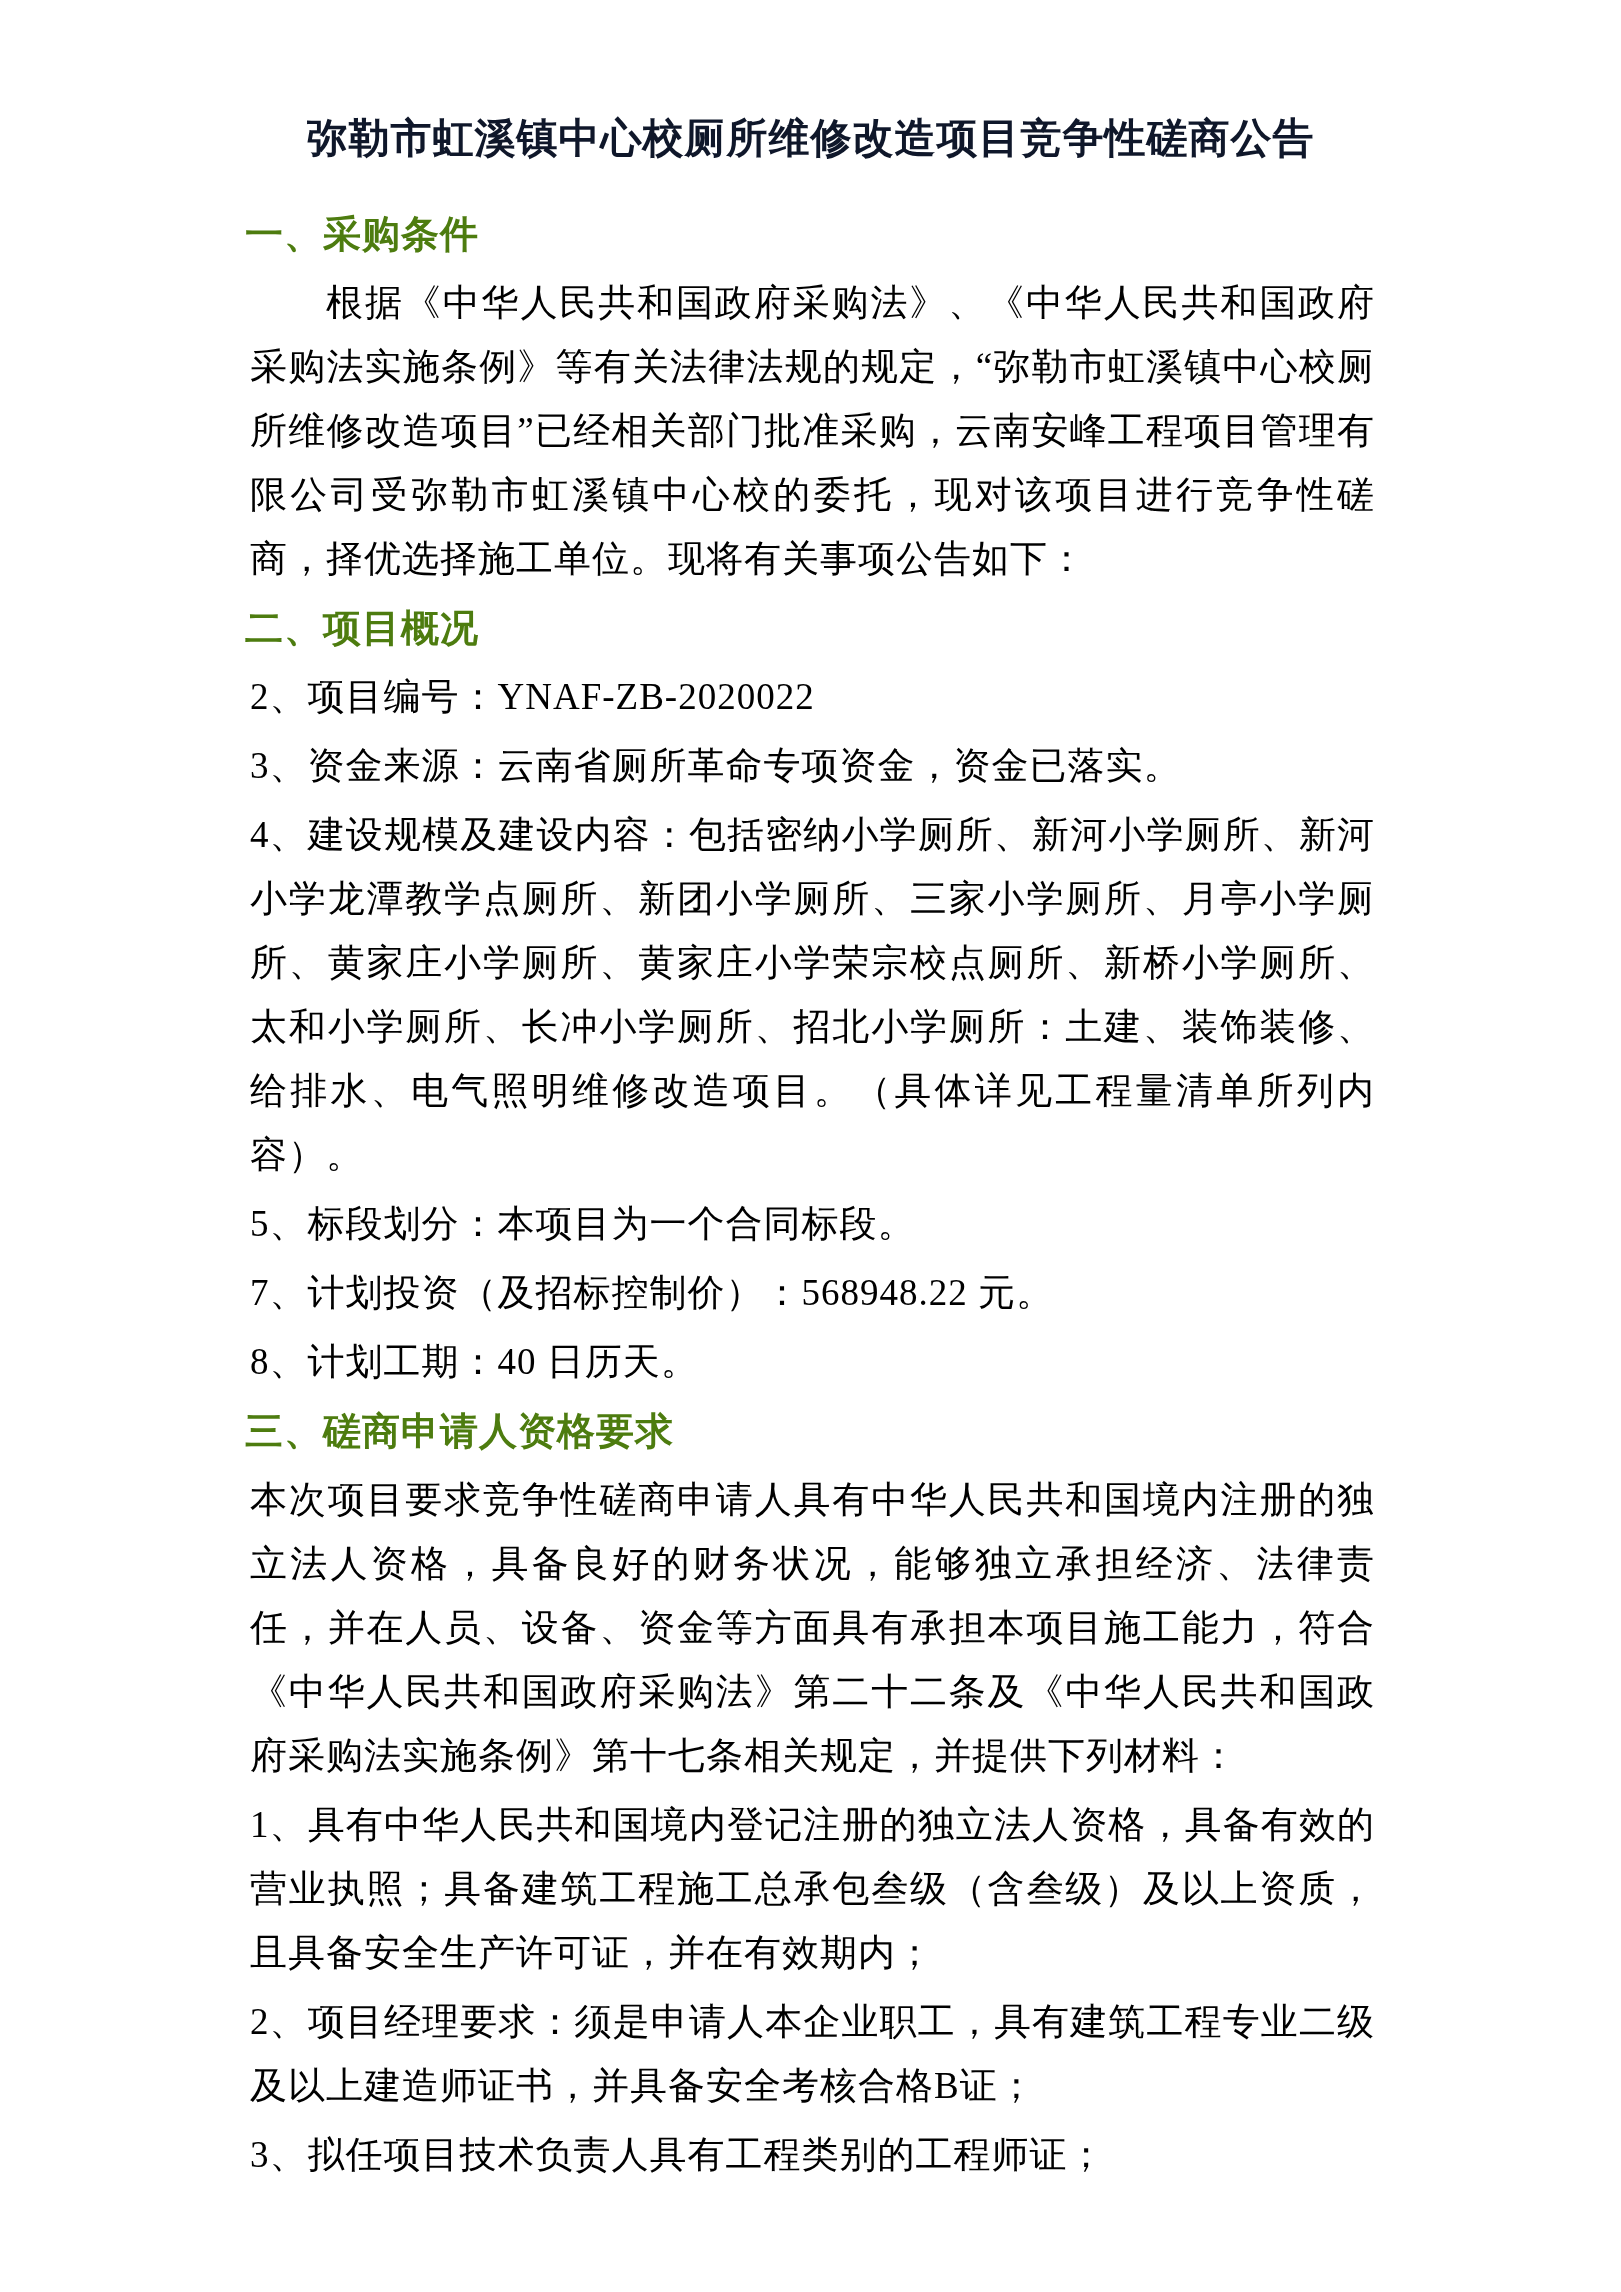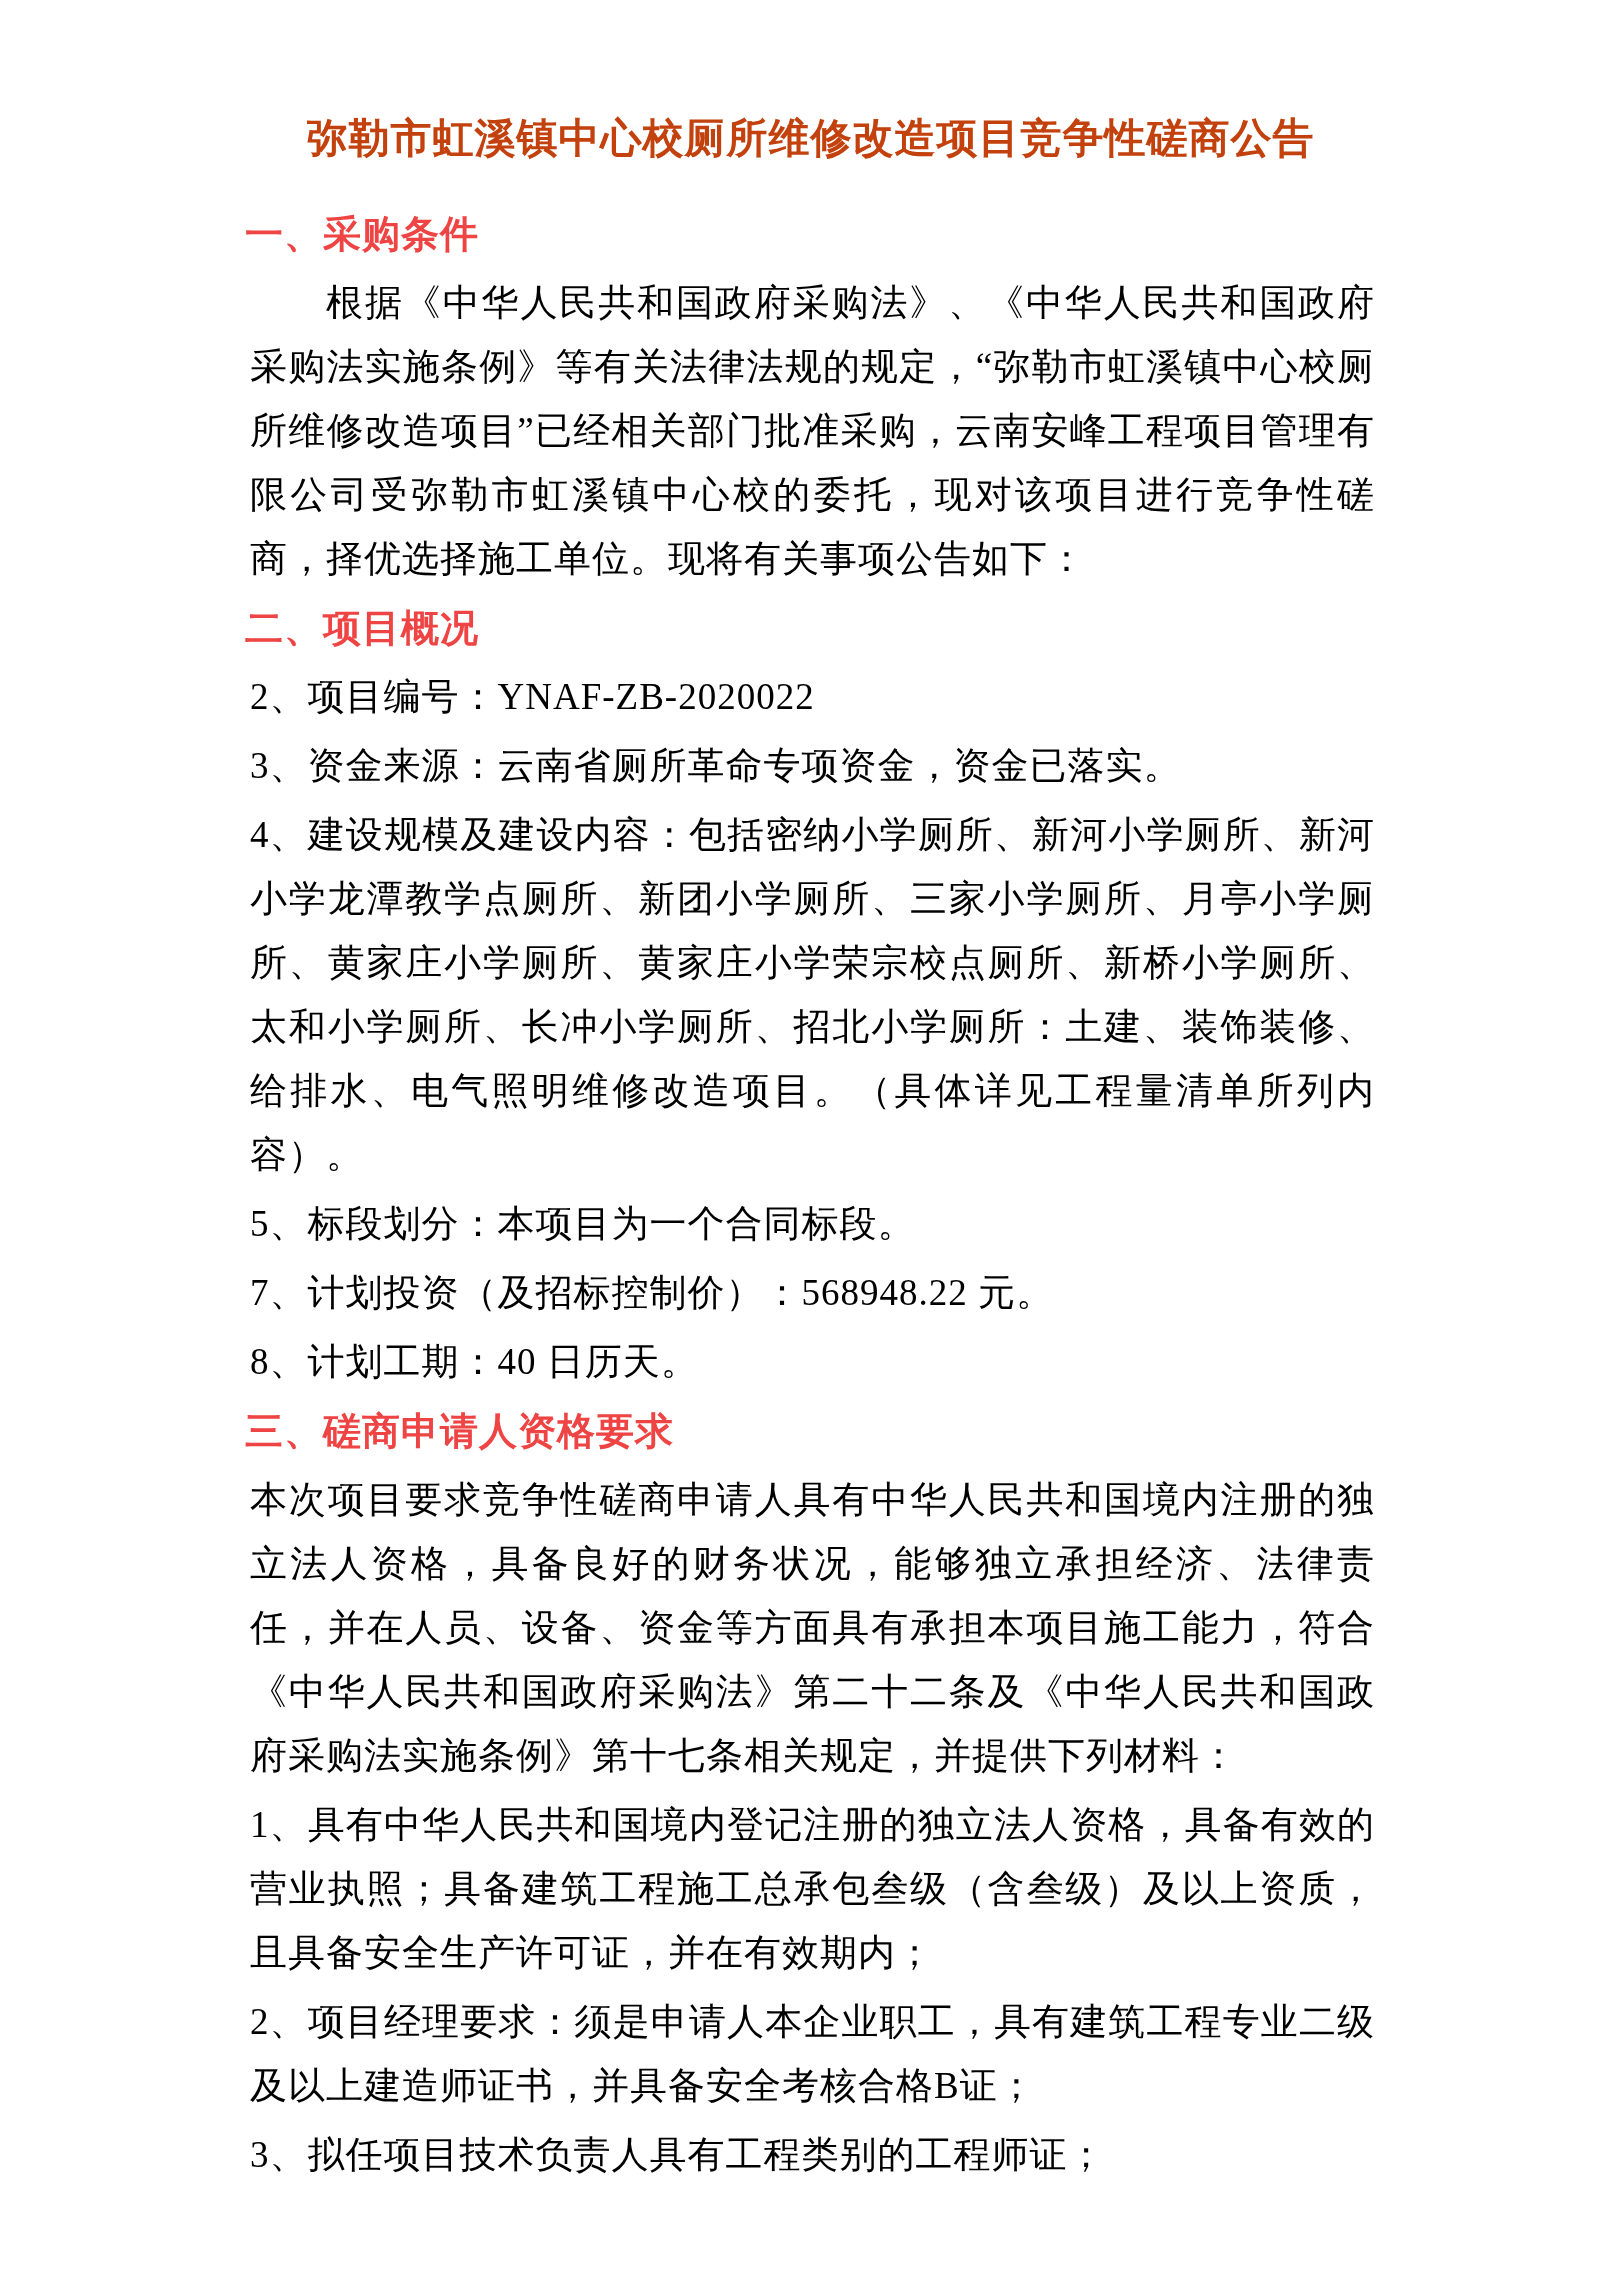--- a/index.html
+++ b/index.html
@@ -21,33 +21,33 @@
   }
   .doc-title {
     margin: 0;
     padding: 110px 147px 0 147px;
     font-family: "Liberation Sans", sans-serif;
     font-weight: bold;
     font-size: 41px;
     line-height: 57px;
     text-align: center;
     letter-spacing: 1px;
-    color: #c2410c;
+    color: #0f172a;
   }
   .content {
     margin: 35px 241px 0 245px;
   }
   .section-heading {
     margin: 0;
     font-family: "Liberation Sans", sans-serif;
     font-weight: bold;
     font-size: 38px;
     line-height: 64px;
     letter-spacing: 1px;
-    color: #ef4444;
+    color: #4d7c0f;
   }
   .para {
     margin: 5px;
     font-family: "Liberation Serif", serif;
     font-weight: normal;
     font-size: 37px;
     line-height: 64px;
     text-align: justify;
     letter-spacing: 1px;
     color: #000000;

